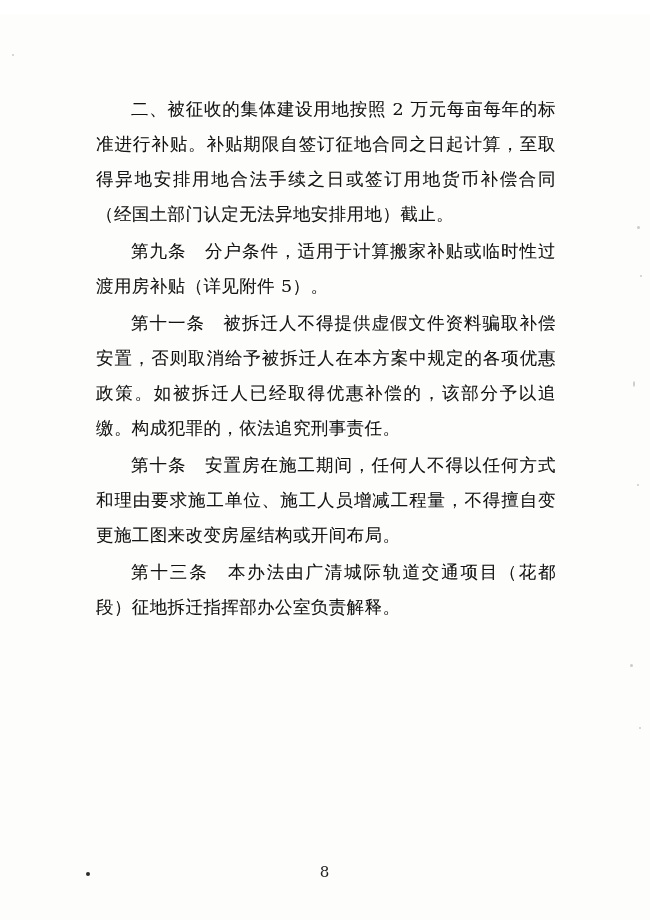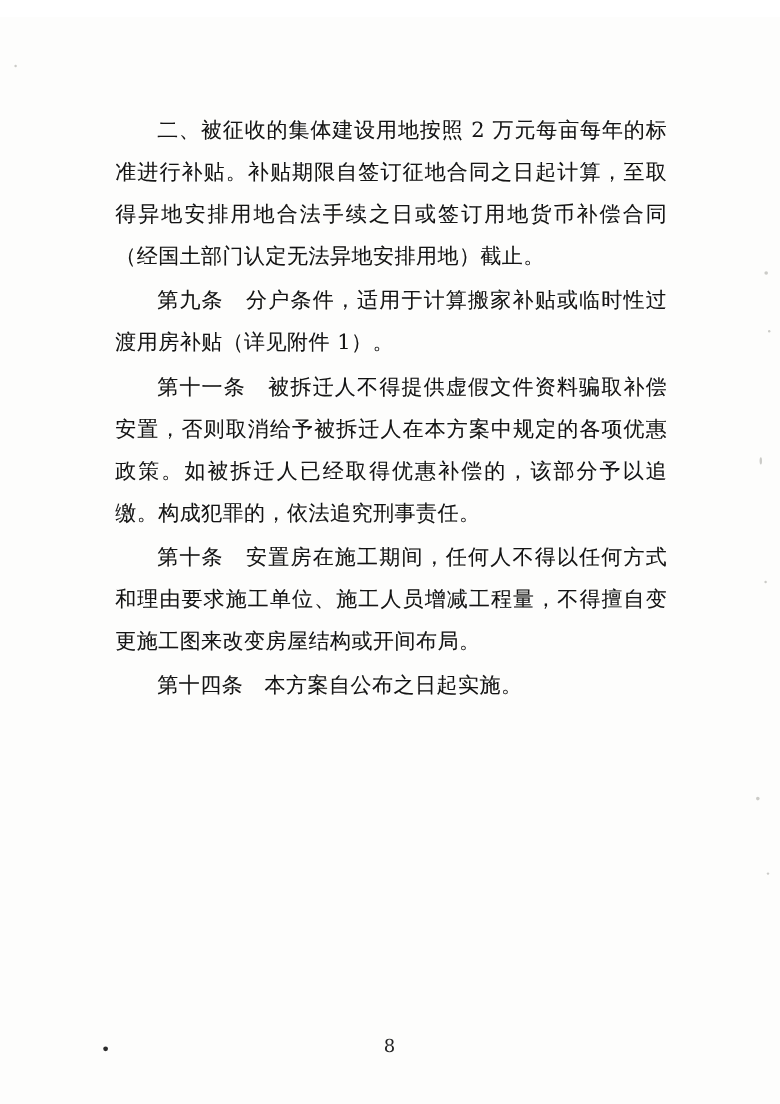--- a/index.html
+++ b/index.html
@@ -82,29 +82,29 @@
   <div class="fleck" style="left:633px; top:367px; width:2px; height:6px;"></div>
   <div class="fleck" style="left:637px; top:470px; width:2px; height:2px;"></div>
   <div class="fleck" style="left:630px; top:650px; width:3px; height:3px;"></div>
   <div class="fleck" style="left:639px; top:713px; width:2px; height:2px;"></div>
   <div class="fleck" style="left:12px; top:40px; width:2px; height:2px;"></div>
 
   <div class="content">
 
     <p class="para indent">二、被征收的集体建设用地按照 2 万元每亩每年的标准进行补贴。补贴期限自签订征地合同之日起计算，至取得异地安排用地合法手续之日或签订用地货币补偿合同（经国土部门认定无法异地安排用地）截止。</p>
 
-    <p class="para indent">第九条　分户条件，适用于计算搬家补贴或临时性过渡用房补贴（详见附件 1）。</p>
+    <p class="para indent">第九条　分户条件，适用于计算搬家补贴或临时性过渡用房补贴（详见附件 5）。</p>
 
     <p class="para indent">第十一条　被拆迁人不得提供虚假文件资料骗取补偿安置，否则取消给予被拆迁人在本方案中规定的各项优惠政策。如被拆迁人已经取得优惠补偿的，该部分予以追缴。构成犯罪的，依法追究刑事责任。</p>
 
     <p class="para indent">第十条　安置房在施工期间，任何人不得以任何方式和理由要求施工单位、施工人员增减工程量，不得擅自变更施工图来改变房屋结构或开间布局。</p>
 
 
+    <p class="para indent">第十三条　本办法由广清城际轨道交通项目（花都段）征地拆迁指挥部办公室负责解释。</p>
 
-    <p class="para indent">第十四条　本方案自公布之日起实施。</p>
 
   </div>
 
   <div class="folio-dot"></div>
   <div class="footer">
     <span class="folio">8</span>
   </div>
 
 </div>
 

